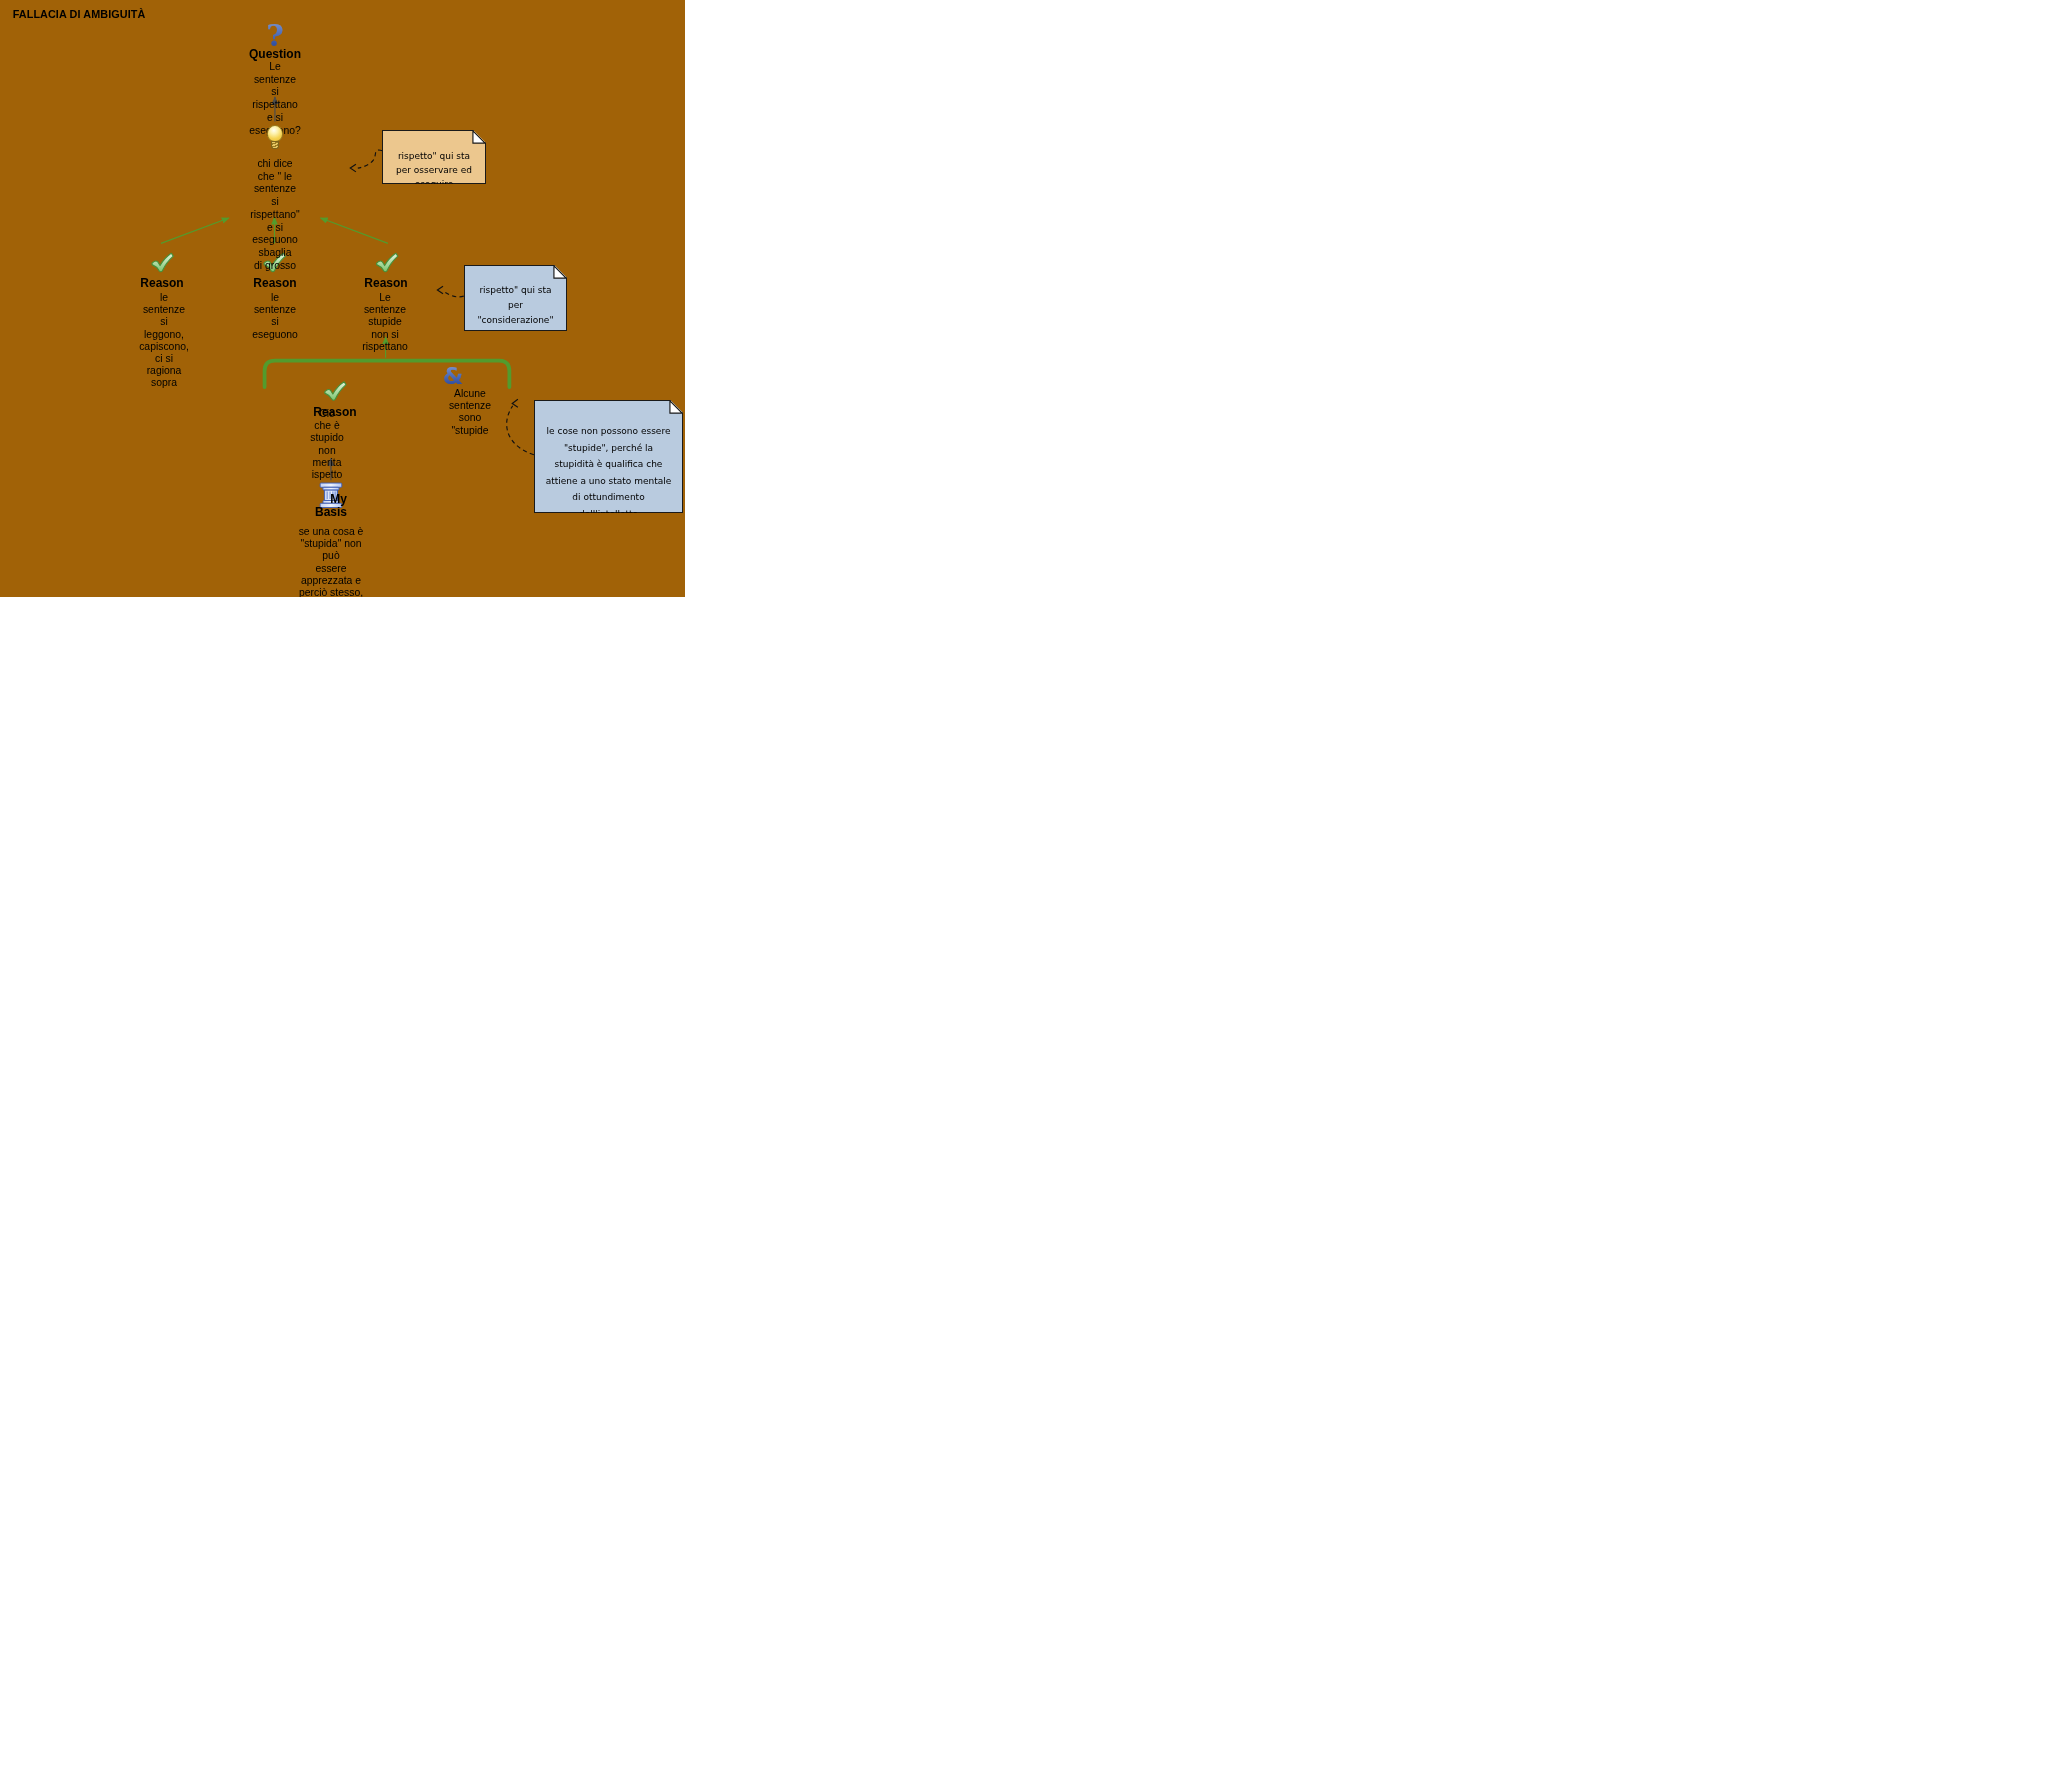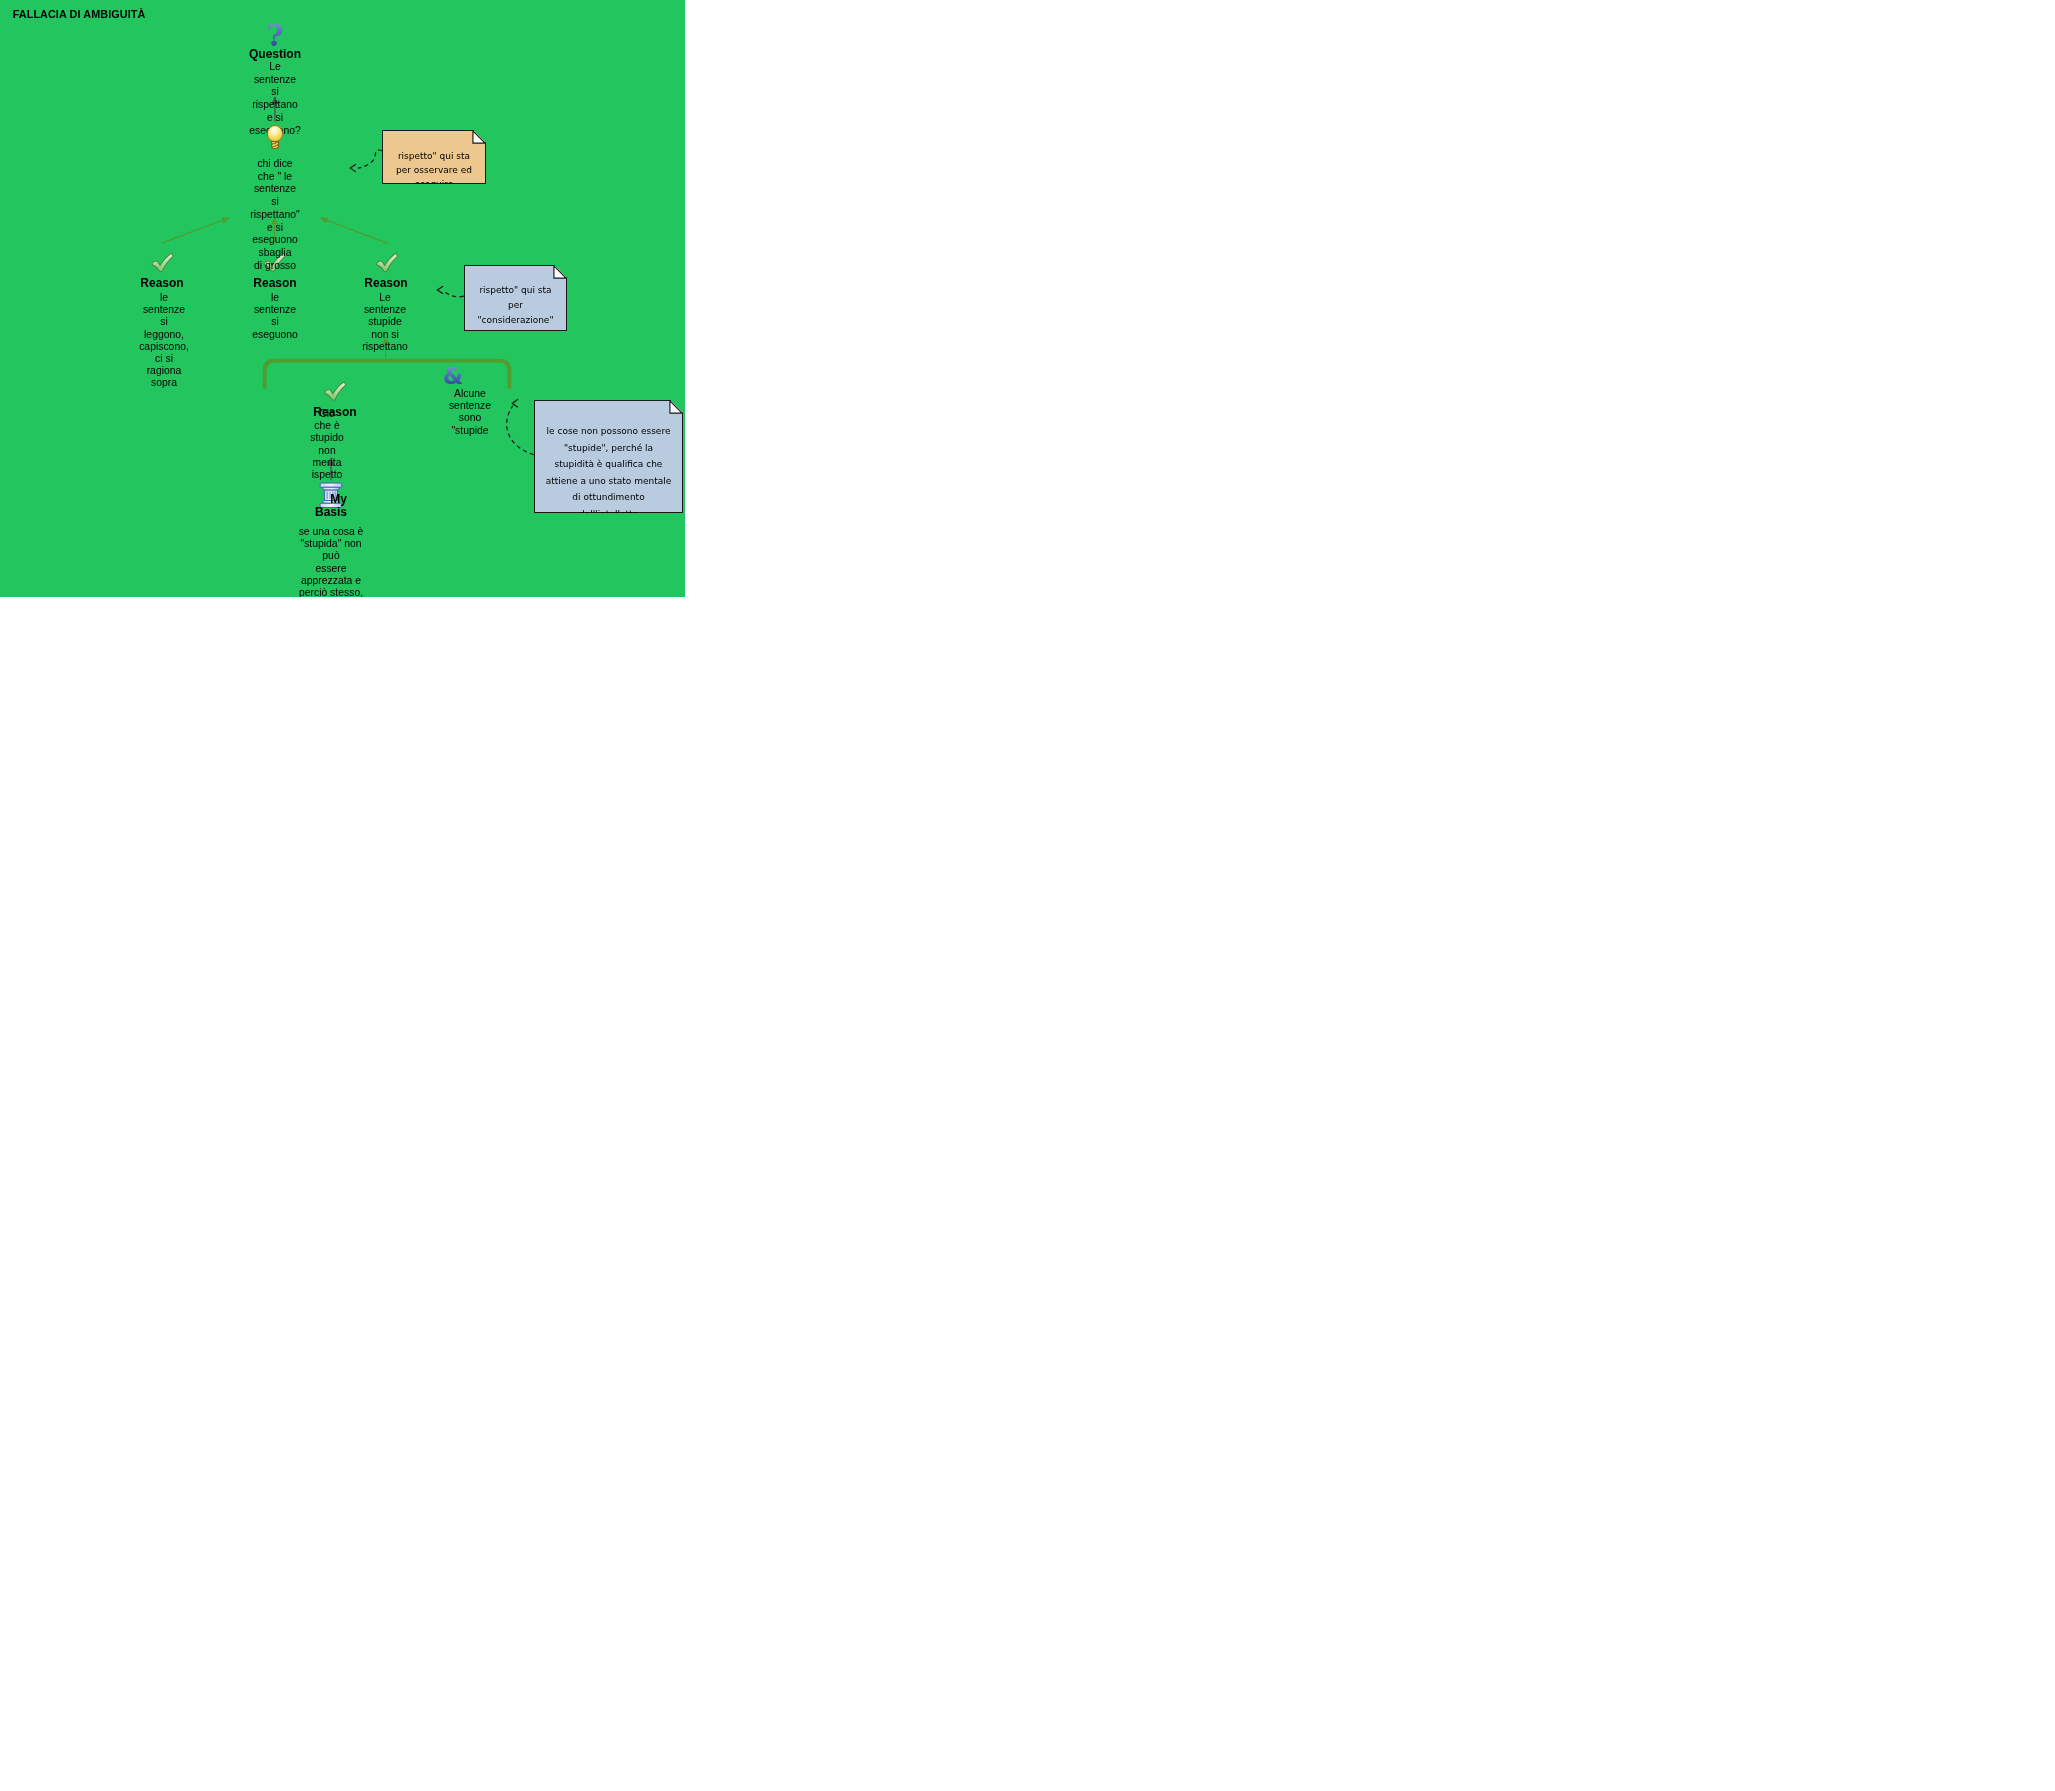--- a/index.html
+++ b/index.html
@@ -1,17 +1,17 @@
 <!DOCTYPE html>
 <html style="font-size:7.5px"><head>
 <meta charset="utf-8">
 <style>
   html,body{margin:0;padding:0;background:#ffffff;}
   .canvas{
-    position:relative;width:685px;height:597px;background:#22c55e;overflow:hidden;
+    position:relative;width:685px;height:597px;background:#a16207;overflow:hidden;
     font-family:"Liberation Sans",sans-serif;color:#000;
   }
   .abs{position:absolute;}
   .cx{transform:translateX(-50%);}
   .title{font-size:10.8px;font-weight:bold;letter-spacing:0.1px;white-space:pre;}
   .node-label{font-size:12px;font-weight:bold;text-align:center;white-space:pre-line;line-height:12.7px;}
   .node-text{font-size:10.4px;line-height:12.2px;text-align:center;white-space:pre-line;}
   .qtext{line-height:12.7px;}
   
   .blue-glyph{

